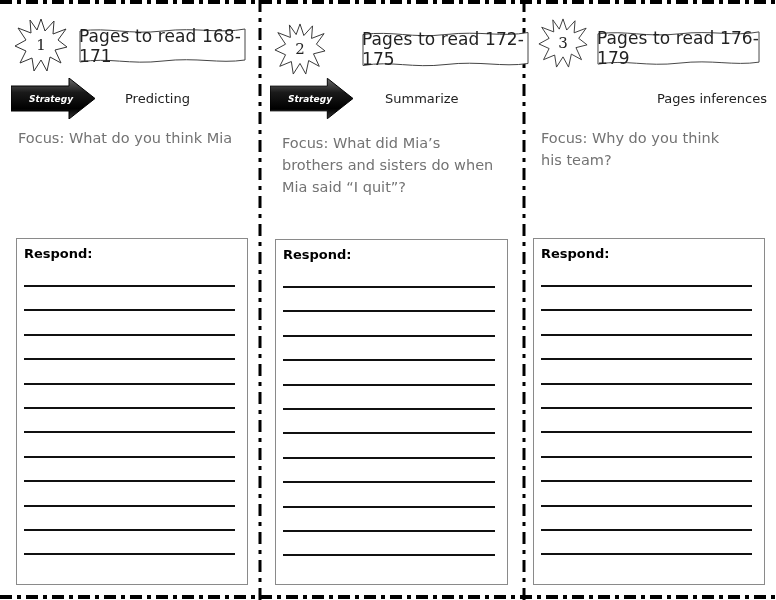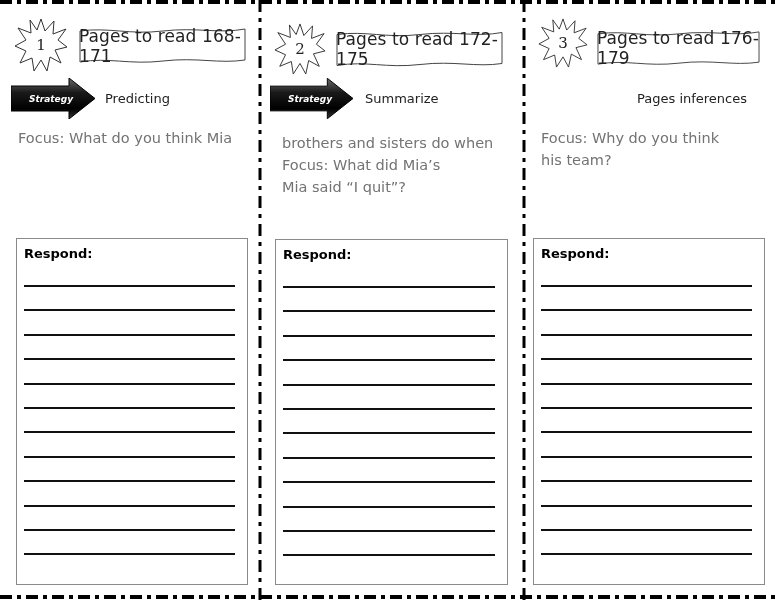--- a/index.html
+++ b/index.html
@@ -20,21 +20,21 @@
   .banner-text {
     position: absolute; left: 0; top: 0; width: 100%; height: 100%;
     display: flex; align-items: center; justify-content: center;
     font-size: 17px; color: #222; letter-spacing: 0.1px;
   }
   .arrow { position: absolute; }
   .arrow-label {
     position: absolute; top: 0; height: 100%; display: flex; align-items: center;
     font-size: 9px; font-weight: bold; font-style: italic; color: #fff;
   }
-  .strategy-value { position: absolute; font-size: 13px; color: #222; }
+  .strategy-value { position: absolute; font-size: 13px; color: #222; margin-left: 20px; }
   .focus {
     position: absolute; font-size: 14.5px; line-height: 22px; color: #737373;
     font-weight: 500;
   }
   .respond-box {
     position: absolute; border: 1px solid #8a8a8a; background: #fff;
   }
   .respond-label {
     position: absolute; left: 7px; top: 7px; font-size: 13px; font-weight: bold;
     color: #000;
@@ -114,36 +114,36 @@
   </div>
 </div>
 
 <div class="panel" style="left:262px;width:260px">
   <div class="burst" style="left:12px;top:22px;width:52px;height:54px">
     <svg width="52" height="54" viewBox="0 0 54 56">
       <polygon points="27,2 31,14 40,4 39,17 52,12 44,23 53,30 41,33 47,46 36,40 33,54 27,43 20,54 18,41 6,46 12,34 1,29 12,23 4,11 17,16 16,3 23,13" fill="#fff" stroke="#333" stroke-width="1"></polygon>
     </svg>
     <div class="burst-num">2</div>
   </div>
-  <div class="banner" style="left:74px;top:30px;width:180px;height:38px">
+  <div class="banner" style="left:100px;top:30px;width:180px;height:38px">
     <svg width="167" height="38" viewBox="0 0 167 37">
       <path d="M1,4 C30,0 50,8 84,4 C118,0 140,7 166,2 L166,33 C140,37 118,30 84,34 C50,38 30,30 1,35 Z" fill="#fff" stroke="#444" stroke-width="1"></path>
     </svg>
     <div class="banner-text">Pages to read 172-175</div>
   </div>
   <div class="arrow" style="left:8px;top:78px;width:84px;height:41px">
     <svg width="84" height="41" viewBox="0 0 85 41">
       <polygon points="0,8 58,8 58,0 84,20.5 58,41 58,33 0,33" fill="url(#arrowGrad)" stroke="#000" stroke-width="1"></polygon>
     </svg>
     <div class="arrow-label" style="left:18px">Strategy</div>
   </div>
   <div class="strategy-value" style="left:103px;top:91px">Summarize</div>
   <div class="focus" style="left:20px;top:132px;width:238px">
+    <div>Focus: What did Mia’s</div>
     <div>brothers and sisters do when</div>
-    <div>Focus: What did Mia’s</div>
     <div>Mia said “I quit”?</div>
   </div>
   <div class="respond-box" style="left:13px;top:239px;width:231px;height:344px">
     <div class="respond-label">Respond:</div>
     <div class="lines">
         <div class="line" style="left: 7px; right: 12px; width: 212px; top: 46px;"></div>
         <div class="line" style="left: 7px; right: 12px; width: 212px; top: 70.4px;"></div>
         <div class="line" style="left: 7px; right: 12px; width: 212px; top: 94.8px;"></div>
         <div class="line" style="left: 7px; right: 12px; width: 212px; top: 119.2px;"></div>
         <div class="line" style="left: 7px; right: 12px; width: 212px; top: 143.6px;"></div>

